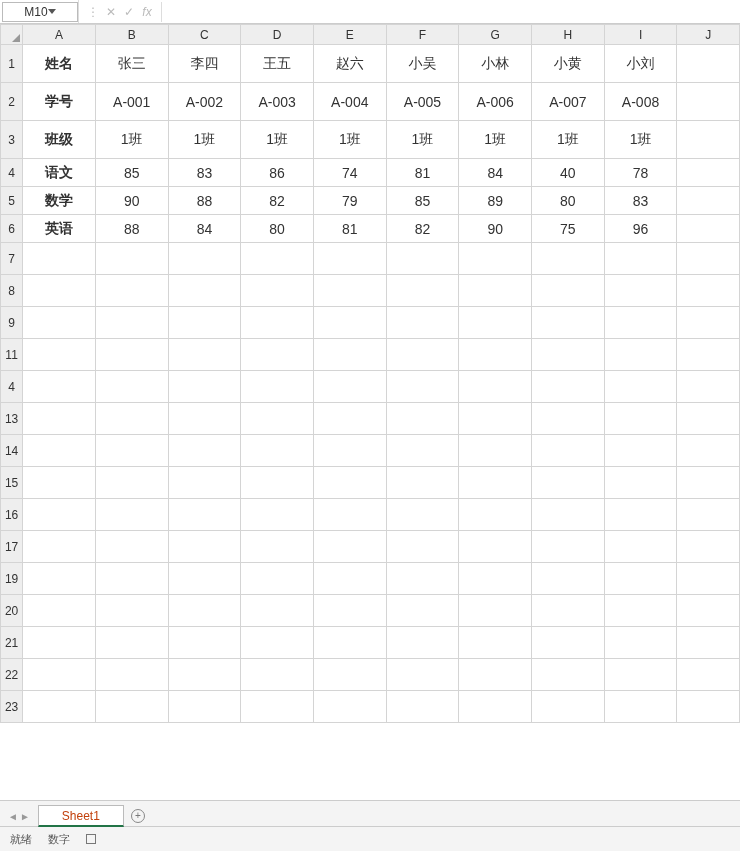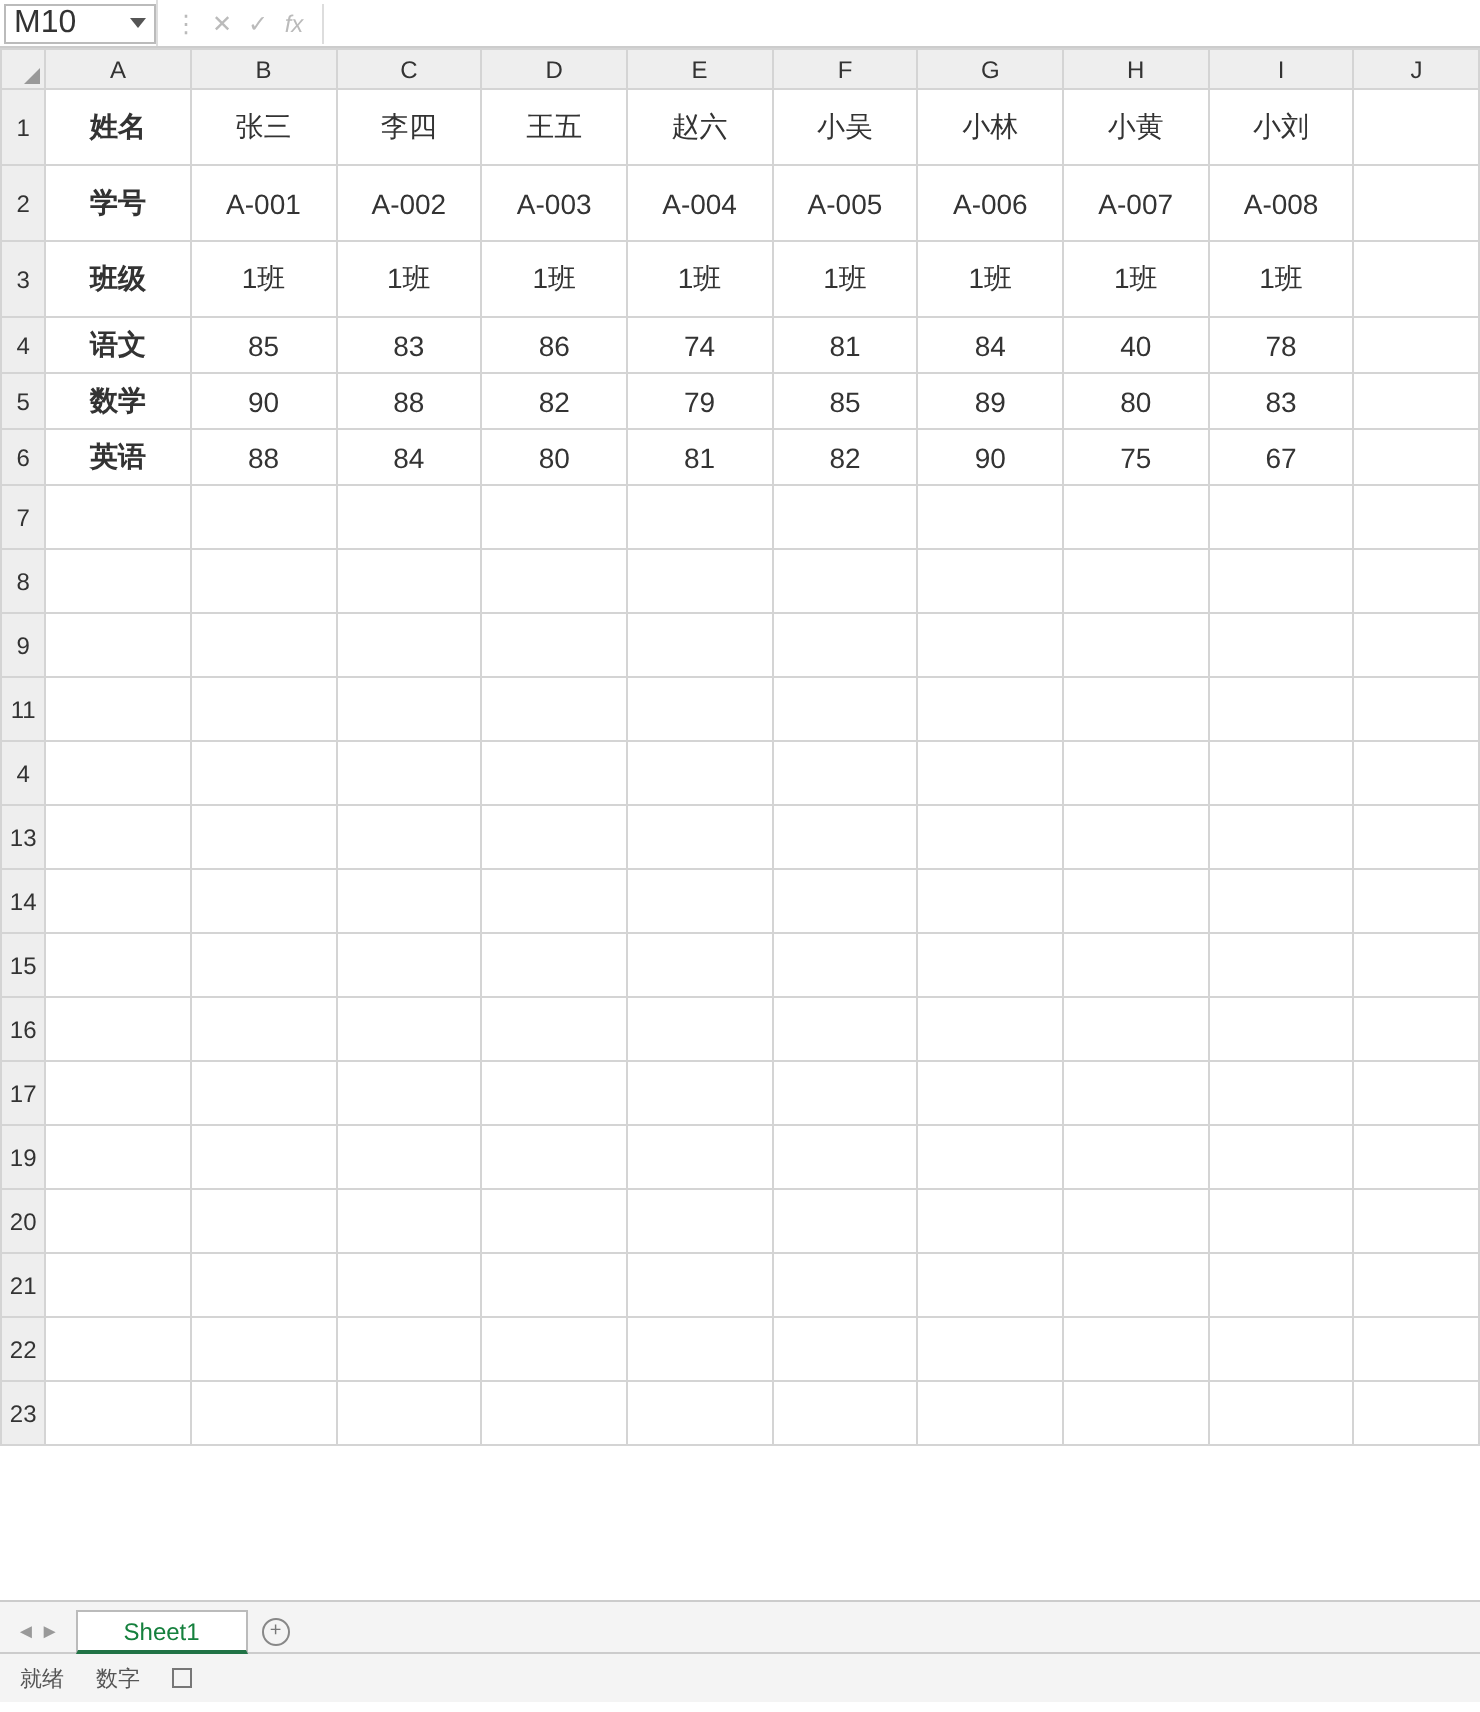--- a/index.html
+++ b/index.html
@@ -19,23 +19,23 @@
     align-items: center;
     border-bottom: 1px solid #ccc;
     background: #fff;
   }
   .namebox {
     width: 76px;
     height: 20px;
     margin-left: 2px;
     border: 1px solid #bbb;
     background: #fff;
-    display: flex; align-items: center; justify-content: space-between;
+    display: flex; align-items: center; justify-content: center;
     padding: 0 4px;
-    font-size: 16px;
+    font-size: 12px;
   }
   .namebox .arrow {
     width: 0; height: 0;
     border-left: 4px solid transparent;
     border-right: 4px solid transparent;
     border-top: 5px solid #555;
   }
   .fb-btns {
     display: flex; align-items: center; gap: 2px;
     border-left: 1px solid #ddd;
@@ -138,21 +138,21 @@
   }
   .navbtns span { cursor: pointer; }
   .sheettab {
     height: 22px;
     min-width: 86px;
     background: #fff;
     border: 1px solid #bbb;
     border-bottom: 2px solid #217346;
     display: flex; align-items: center; justify-content: center;
     font-size: 12px;
-    color: #15803d;
+    color: #c2410c;
     margin-right: 2px;
     position: relative;
     top: 1px;
   }
   .addsheet {
     width: 24px; height: 20px;
     display: flex; align-items: center; justify-content: center;
     color: #777;
   }
   .addsheet .circ {
@@ -292,21 +292,21 @@
         <tr data-rowidx="6" class="stdrow">
     <th class="rowhdr">6</th>
     <td class="cell labelcell">英语</td>
           <td class="cell scorecell">88</td>
           <td class="cell scorecell">84</td>
           <td class="cell scorecell">80</td>
           <td class="cell scorecell">81</td>
           <td class="cell scorecell">82</td>
           <td class="cell scorecell">90</td>
           <td class="cell scorecell">75</td>
-          <td class="cell scorecell">67</td>
+          <td class="cell scorecell">96</td>
           <td class="cell"></td>
   </tr>
         <tr data-rowidx="7" class="blank">
     <th class="rowhdr">7</th>
     <td class="cell"></td>
           <td class="cell"></td>
           <td class="cell"></td>
           <td class="cell"></td>
           <td class="cell"></td>
           <td class="cell"></td>

